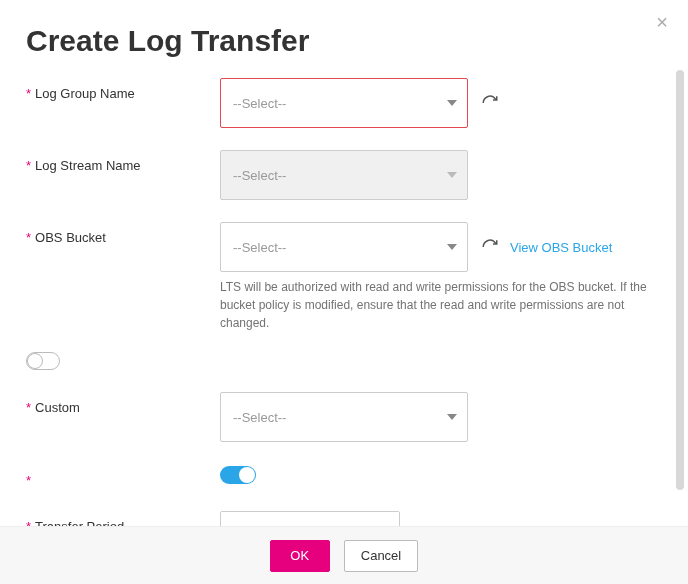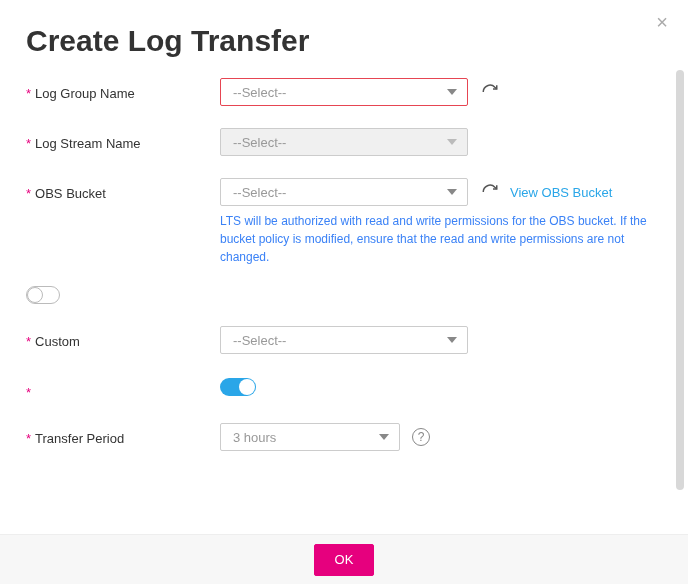--- a/index.html
+++ b/index.html
@@ -78,21 +78,21 @@
     flex: 1;
     display: flex;
     flex-direction: column;
   }
   .ctrl-line {
     display: flex;
     align-items: center;
   }
   .select {
     width: 248px;
-    height: 28px;
+    height: 50px;
     border: 1px solid #ccc;
     border-radius: 2px;
     display: flex;
     align-items: center;
     justify-content: space-between;
     padding: 0 10px 0 12px;
     color: #999;
     font-size: 13px;
     cursor: pointer;
     background: #fff;
@@ -113,21 +113,21 @@
     color: #555;
     display:flex; align-items:center; justify-content:center;
   }
   .link {
     color: #2aa6e8;
     margin-left: 10px;
     font-size: 13px;
     cursor: pointer;
   }
   .helper {
-    color: #3b82f6;
+    color: #737373;
     font-size: 12px;
     line-height: 1.5;
     margin-top: 6px;
     max-width: 430px;
   }
   .switch-off {
     position: relative;
     width: 34px; height: 18px;
     border-radius: 9px;
     background: #fff;
@@ -176,21 +176,21 @@
     display: flex;
     align-items: center;
     justify-content: center;
     margin-left: 12px;
     cursor: pointer;
   }
   .select.small { width: 180px; }
   .footer {
     position: absolute;
     left: 0; right: 0; bottom: 0;
-    height: 50px;
+    height: 58px;
     background: #f7f7f7;
     display: flex;
     align-items: center;
     justify-content: center;
     gap: 14px;
     border-top: 1px solid #eee;
   }
   .btn {
     height: 32px;
     min-width: 60px;
@@ -338,13 +338,14 @@
   </div>
 
 </div>
 
 <div class="scroll-track">
   <div class="scroll-thumb"></div>
 </div>
 
 <div class="footer">
   <div class="btn btn-primary">OK</div>
+  <div class="btn btn-default">Cancel</div>
 </div>
 
 </body></html>

